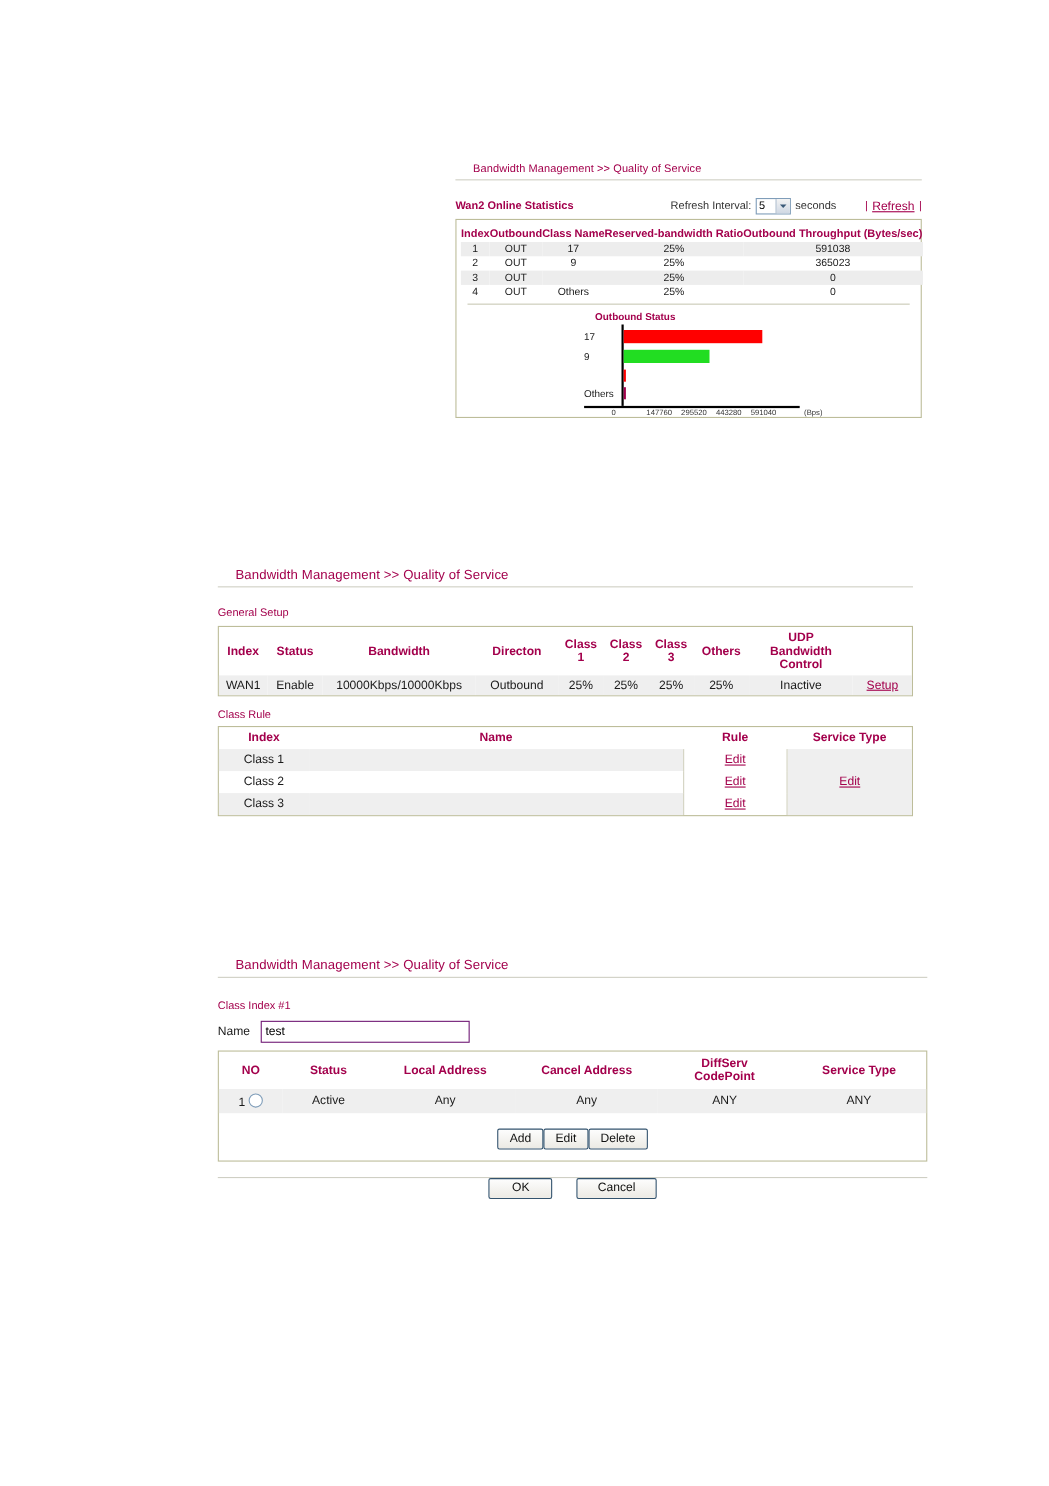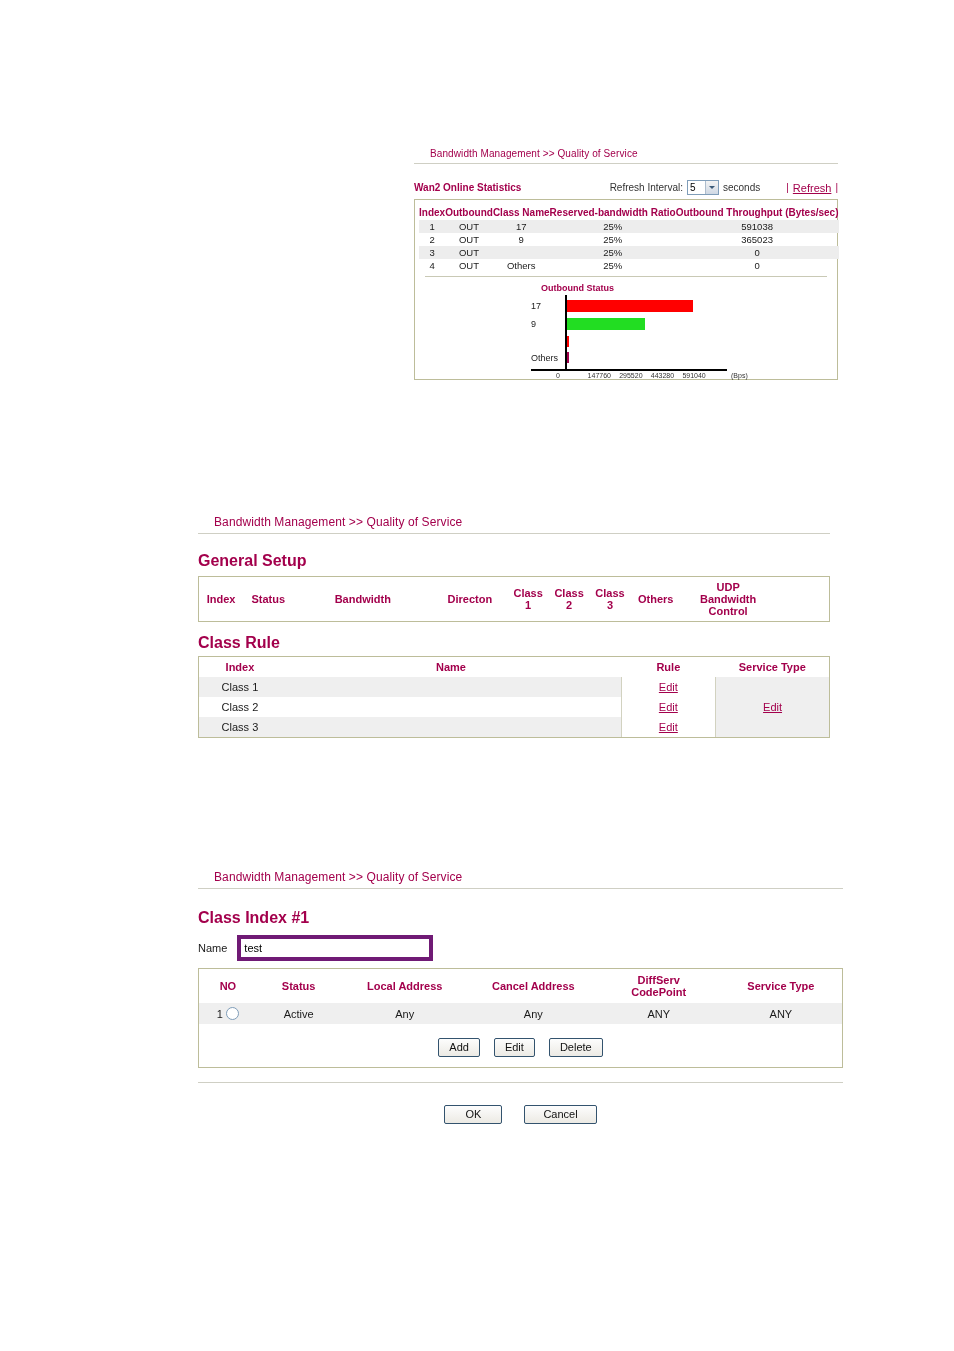--- a/index.html
+++ b/index.html
@@ -26,22 +26,22 @@
     white-space: nowrap;
     padding-left: 16px;
   }
   .crumb-rule {
     border-bottom: 1px solid #cfcfc4;
     margin-top: 4px;
   }
 
   .section-title {
     color: #A3004C;
-    font-weight: bold;
-    font-size: 16px;
+    font-weight: normal;
+    font-size: 10px;
     white-space: nowrap;
   }
 
   .box {
     border: 1px solid #BDBD9A;
     background: #ffffff;
     box-sizing: border-box;
   }
 
   table.grid {
@@ -168,56 +168,56 @@
   table.classrule td.namecell.white { background: #ffffff; }
   .vline-l { border-left: 1px solid #d2d2c0; }
 
   
   #panel-class { left: 198px; top: 870px; width: 645px; }
   #panel-class .crumb { font-size: 12px; }
   .name-row { display: flex; align-items: center; gap: 10px; margin-top: 8px; }
   .name-row .nlabel { font-size: 11px; color: #1a1a1a; }
   .name-input {
     width: 182px; height: 16px;
-    border: 4px solid #701a75;
+    border: 1px solid #701a75;
     background: #fff;
     font-family: "Liberation Sans", sans-serif;
     font-size: 11px;
     padding: 1px 3px;
     color: #000;
     box-sizing: content-box;
   }
   #ruleBox { margin-top: 7px; padding-bottom: 10px; }
   table.rules th { font-size: 11px; padding: 5px 2px; }
   table.rules td { font-size: 11px; padding: 4px 2px; background: #efefef; }
   .radio {
     display: inline-block; width: 11px; height: 11px;
     border: 1px solid #7f9db9; border-radius: 50%;
     background: #fff; vertical-align: -2px; margin-left: 3px;
   }
-  .btn-row { display: flex; justify-content: center; gap: 14px; margin-top: 14px; }
+  .btn-row { display: flex; justify-content: center; margin-top: 14px; }
   .btn {
     font-family: "Liberation Sans", sans-serif;
     font-size: 11px;
     color: #111;
     background: linear-gradient(#fdfdfd, #eceae4);
     border: 1px solid #33536e;
     border-radius: 2px;
     padding: 1px 10px;
     min-width: 40px;
     text-align: center;
     cursor: pointer;
     line-height: 15px;
   }
   .btn.wide { min-width: 58px; padding: 1px 18px; }
   .bottom-rule {
     border-top: 1px solid #cfcfc4;
     margin-top: 14px;
   }
-  .ok-row { display: flex; justify-content: center; gap: 22px; margin-top: 22px; }
+  .ok-row { display: flex; justify-content: center; gap: 22px; margin-top: 0; }
 </style>
 </head>
 <body>
 
 <div class="panel" id="panel-stats">
 
   <div class="crumb">Bandwidth Management &gt;&gt; Quality of Service</div>
   <div class="crumb-rule"></div>
 
   <div class="stats-head">
@@ -345,20 +345,34 @@
           <th style="width:8%">Others</th>
           <th style="width:15%">
             <div>UDP</div>
             <div>Bandwidth</div>
             <div>Control</div>
           </th>
           <th style="width:8.5%"></th>
         </tr>
       </thead>
       <tbody>
+        <tr class="datarow">
+          <td>WAN1</td>
+          <td>Enable</td>
+          <td>10000Kbps/10000Kbps</td>
+          <td>Outbound</td>
+          <td>25%</td>
+          <td>25%</td>
+          <td>25%</td>
+          <td>25%</td>
+          <td>Inactive</td>
+          <td class="setup-cell">
+            <a class="redlink">Setup</a>
+          </td>
+        </tr>
       </tbody>
     </table>
   </div>
 
   <div class="section-title" id="classRuleTitle">Class Rule</div>
 
   <div class="box" id="classBox">
     <table class="grid classrule">
       <thead>
         <tr>

